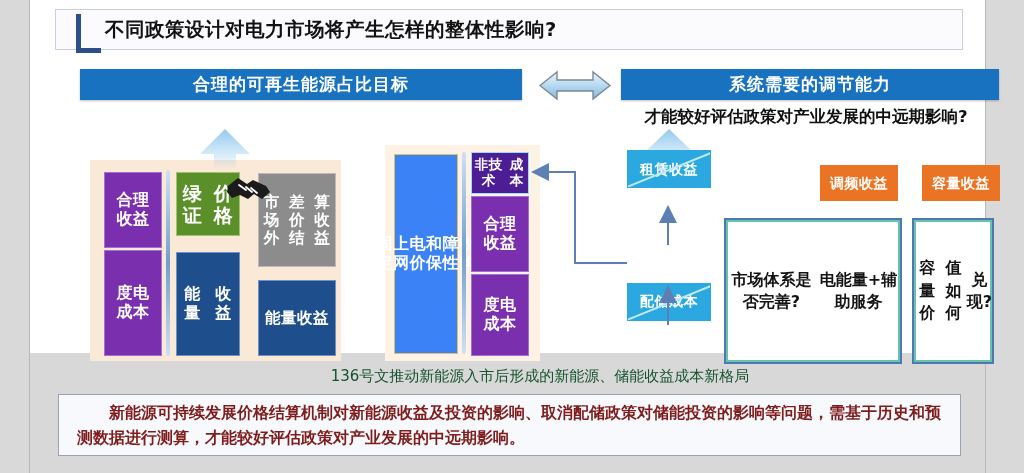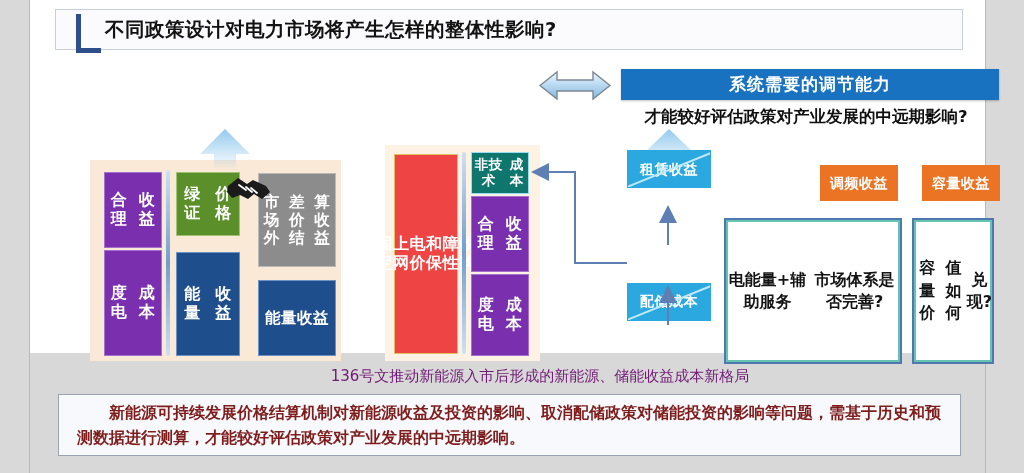--- a/index.html
+++ b/index.html
@@ -55,36 +55,36 @@
   #panelL{position:absolute;left:60px;top:160px;width:251px;height:201px;background:#fbe9d8;}
   #panelM{position:absolute;left:355px;top:145px;width:155px;height:216px;background:#fdf2e3;}
   .faded-arrow{position:absolute;opacity:.55;}
 
   
   .blk{
     position:absolute;display:flex;align-items:center;justify-content:center;
     text-align:center;color:#ffffff;font-weight:bold;line-height:1.18;
     letter-spacing:.5px;
   }
-  .purple{background:#7a2fae;border:1px solid #a36fd0;}
+  .purple{background:#7a2fae;border:1px solid #a36fd0;flex-direction:column;}
   .green{background:#5b8f2a;border:1px solid #9fc46f;}
   .navy{background:#1f4e8c;border:1px solid #6e93c2;}
   .gray{background:#8c8c8c;border:1px solid #b9b9b9;}
-  .gold{background:#ef4444;border:1px solid #e0c060;font-family:Liberation Serif, serif;}
-  .cyan{background:#0f766e;border:1px solid #9adcf2;align-items:center;}
+  .gold{background:#3b82f6;border:1px solid #e0c060;font-family:Liberation Serif, serif;}
+  .cyan{background:#4c1d95;border:1px solid #9adcf2;align-items:center;}
   .cyanlt{background:#2ba8df;border:1px solid #2ba8df;}
   .orange{background:#ea7424;}
   .teal{background:#2e6a72;}
 
   
   #b_hly{left:74px;top:172px;width:56px;height:74px;font-size:16px;}
   #b_ddcb{left:74px;top:250px;width:56px;height:104px;font-size:16px;}
   #divL{position:absolute;left:136px;top:170px;width:4px;height:186px;
         background:linear-gradient(#cfe0f2,#6f9ed0,#cfe0f2);border-radius:2px;}
-  #b_lzjg{left:146px;top:172px;width:62px;height:62px;font-size:16px;}
+  #b_lzjg{left:146px;top:172px;width:62px;height:62px;font-size:19px;}
   #b_nly1{left:146px;top:252px;width:62px;height:102px;font-size:16px;}
   #b_cwcj{left:228px;top:173px;width:76px;height:92px;font-size:15.5px;}
   #b_nly2{left:228px;top:280px;width:76px;height:74px;font-size:15.5px;}
   #handshake{position:absolute;left:196px;top:172px;width:46px;height:36px;}
 
   
   #b_gd{left:364px;top:154px;width:62px;height:198px;font-size:16px;}
   #divM{position:absolute;left:432px;top:152px;width:4px;height:202px;
         background:linear-gradient(#cfe0f2,#6f9ed0,#cfe0f2);border-radius:2px;}
   #b_fjs{left:441px;top:152px;width:56px;height:40px;font-size:13.5px;}
@@ -119,21 +119,21 @@
       border:2px solid #4f78b0;box-shadow:inset 0 0 0 2px #64c4b0;}
   #q2{left:882px;top:218px;width:78px;height:142px;
       border:2px solid #4f78b0;box-shadow:inset 0 0 0 2px #64c4b0;}
 
   
   #wires{position:absolute;left:0;top:0;width:955px;height:473px;pointer-events:none;}
 
   
   #caption{
     position:absolute;left:200px;top:364px;width:620px;height:24px;
-    font-size:15px;color:#701a75;display:flex;align-items:center;justify-content:center;
+    font-size:15px;color:#14532d;display:flex;align-items:center;justify-content:center;
     white-space:nowrap;
   }
 
   
   #parabox{
     position:absolute;left:28px;top:394px;width:903px;height:62px;
     background:#f7f9fc;border:1px solid #9aa3b4;
     padding:6px 18px 0 18px;box-sizing:border-box;
   }
   #paratext{
@@ -148,20 +148,21 @@
 <div class="mgl-line"></div>
 <div class="rightmargin"></div>
 <div class="mgr-line"></div>
 
 <div id="slide">
 
   <div id="titlebox"></div>
   <div id="titlebracket"></div>
   <div id="titletext">不同政策设计对电力市场将产生怎样的整体性影响?</div>
 
+  <div class="hdrbar" id="hdrL">合理的可再生能源占比目标</div>
 
   <div class="hdrbar" id="hdrR">系统需要的调节能力</div>
   <div class="hdrsub" id="subR">才能较好评估政策对产业发展的中远期影响?</div>
 
   <svg id="dblarrow" viewBox="0 0 74 33">
     <defs>
       <linearGradient id="dblg" x1="0" y1="0" x2="0" y2="1">
         <stop offset="0%" stop-color="#eaf4fc"></stop>
         <stop offset="45%" stop-color="#bcdcf2"></stop>
         <stop offset="100%" stop-color="#84b8de"></stop>
@@ -259,22 +260,22 @@
     <span>配储要求</span>
   </div>
 
   <div class="blk teal hatch struck" id="b_jcta">
     <span>价差套利</span>
   </div>
   <div class="blk orange" id="b_tpsy">调频收益</div>
   <div class="blk orange" id="b_rlsy">容量收益</div>
 
   <div class="qbox" id="q1">
+      <span style="display:block">市场体系是否完善?</span>
       <span style="display:block">电能量+辅助服务</span>
-      <span style="display:block">市场体系是否完善?</span>
     </div>
   <div class="qbox" id="q2">
       <span style="display:block">容量价</span>
       <span style="display:block">值如何</span>
       <span style="display:block">兑现?</span>
     </div>
 
   <svg id="wires" viewBox="0 0 955 473">
     <defs>
       <marker id="ah" markerWidth="9" markerHeight="9" refX="8" refY="4.5" orient="auto">

